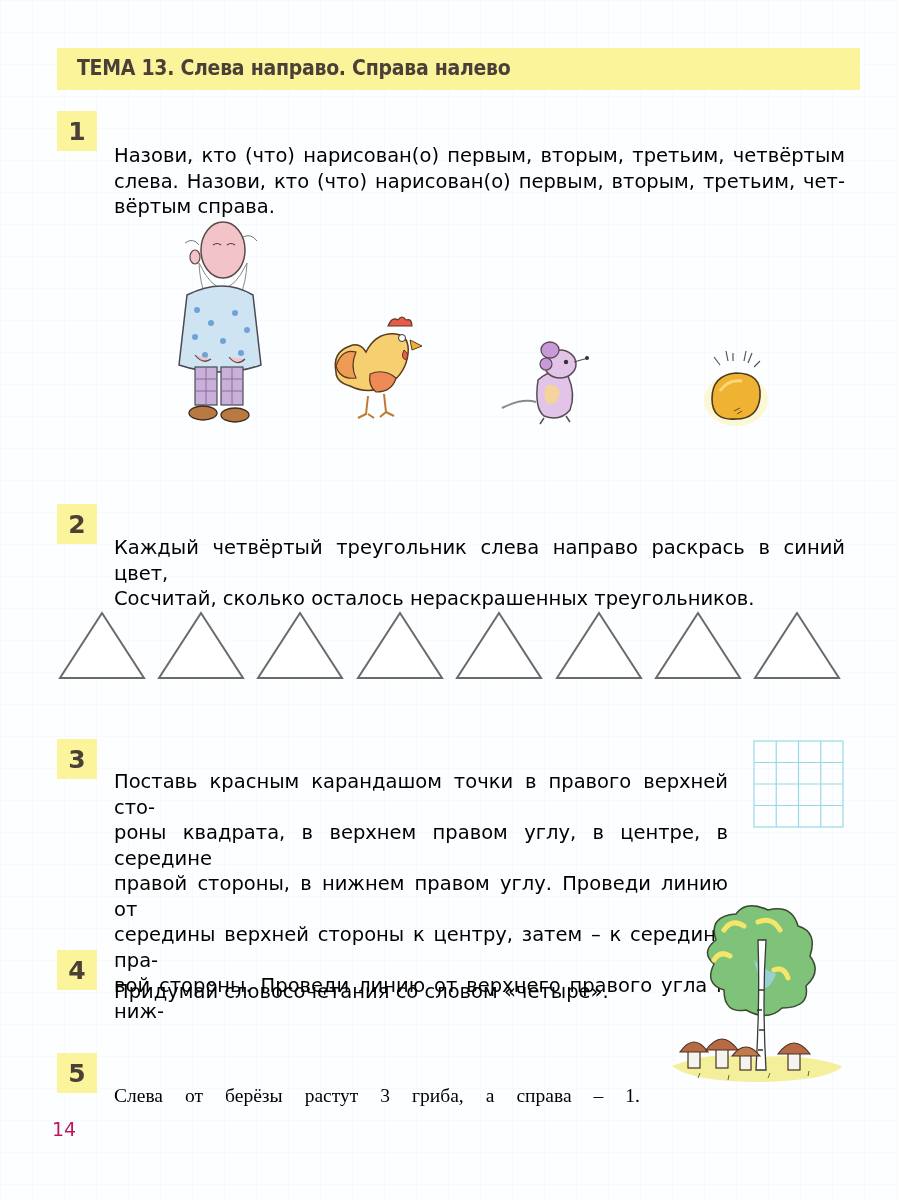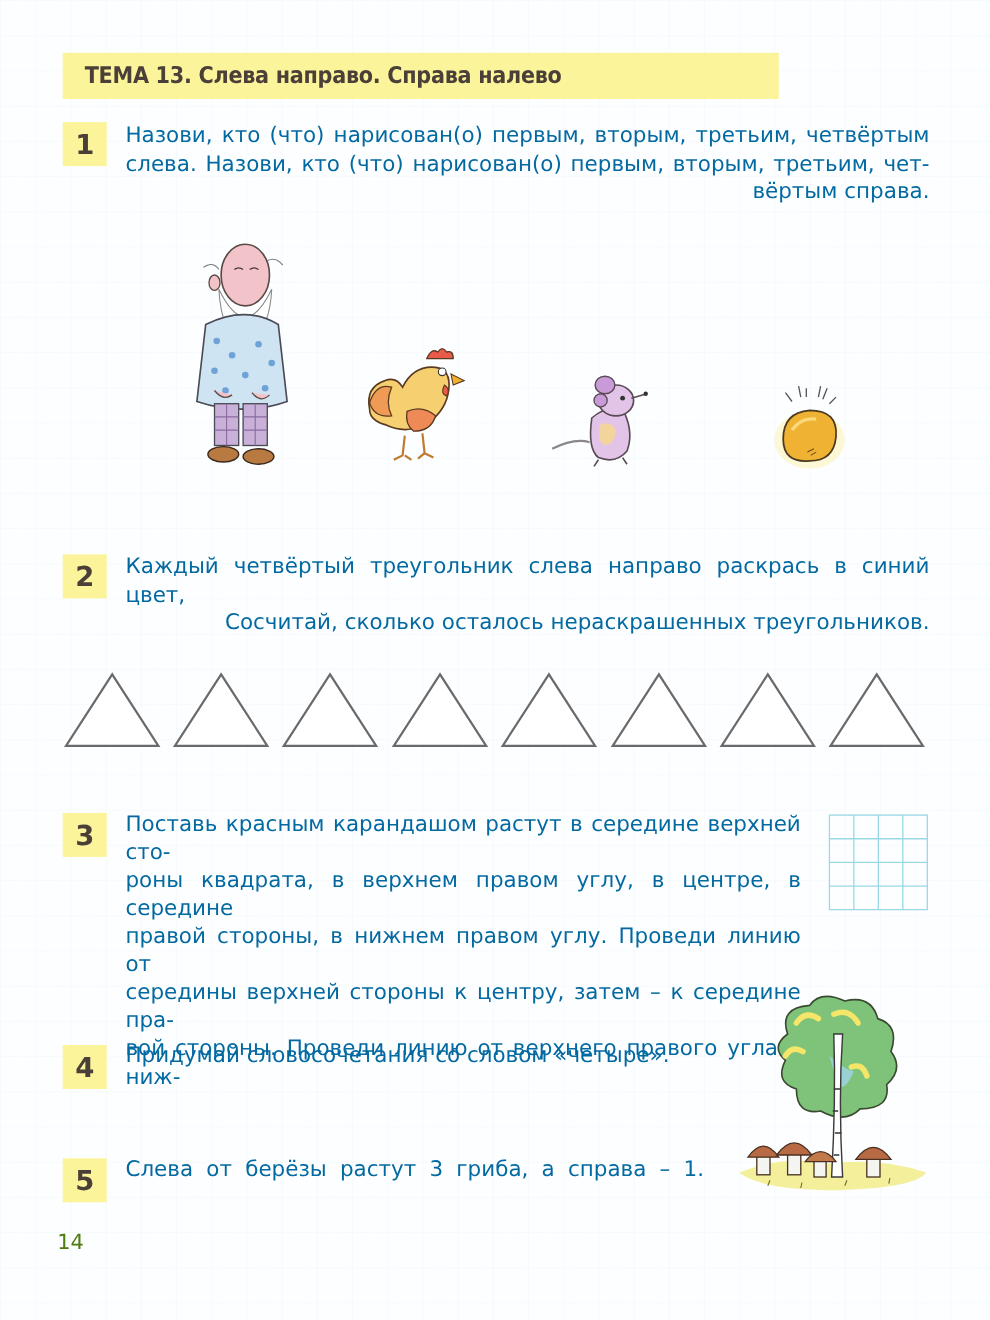--- a/index.html
+++ b/index.html
@@ -11,53 +11,54 @@
   }
   .page-bg {
     position: absolute; inset: 0;
     background-image:
       linear-gradient(rgba(200,225,240,0.12) 1px, transparent 1px),
       linear-gradient(90deg, rgba(200,225,240,0.12) 1px, transparent 1px);
     background-size: 32px 32px;
     pointer-events: none;
   }
   .title-bar {
-    position: absolute; left: 57px; top: 48px; width: 651px; height: 42px;
+    position: absolute; left: 57px; top: 48px; width: 803px; height: 42px;
     background: #fbf49b;
   }
   .title-text {
     position: absolute; left: 20px; top: 8px;
     font-family: "DejaVu Sans", sans-serif;
     font-weight: bold; font-size: 21px; color: #4a4038;
     letter-spacing: -0.3px;
     transform: scaleX(0.9); transform-origin: left center;
     white-space: nowrap;
   }
   .num-badge {
     position: absolute; width: 40px; height: 40px;
     background: #fbf49b;
     font-family: "DejaVu Sans", sans-serif;
     font-weight: bold; font-size: 25px; color: #4a4038;
     display: flex; align-items: center; justify-content: center;
   }
   .task-text {
     position: absolute;
     font-family: "DejaVu Sans", sans-serif;
-    font-size: 19.5px; line-height: 25.5px; color: #0369a1;
+    font-size: 19.5px; line-height: 25.5px; color: #000000;
     transform-origin: left top;
-  }
-  .task-text .ln { display: block; white-space: nowrap; text-align: right; }
+    margin-top: 33px;
+  }
+  .task-text .ln { display: block; white-space: nowrap; }
   .task-text .ln.just { text-align: justify; text-align-last: justify; white-space: normal; }
   .illus { position: absolute; }
   .tri-row { position: absolute; left: 0; top: 600px; width: 900px; height: 100px; }
   .tri { position: absolute; }
   .grid-square { position: absolute; left: 753px; top: 740px; width: 92px; height: 88px; }
   .page-number {
     position: absolute; left: 52px; top: 1118px;
-    font-family: "DejaVu Sans", sans-serif; font-size: 19px; color: #4d7c0f;
+    font-family: "DejaVu Sans", sans-serif; font-size: 19px; color: #be185d;
   }
 </style>
 </head>
 <body>
 
 <div class="page-bg"></div>
 
 <div class="title-bar">
   <span class="title-text">ТЕМА 13. Слева направо. Справа налево</span>
 </div>
@@ -160,21 +161,21 @@
   <svg class="tri" style="left:653px; top:10px;" width="90" height="72" viewBox="0 0 90 72">
       <polygon points="45,3 3,68 87,68" fill="#fff" stroke="#6a6a6a" stroke-width="2"></polygon>
     </svg>
   <svg class="tri" style="left:752px; top:10px;" width="90" height="72" viewBox="0 0 90 72">
       <polygon points="45,3 3,68 87,68" fill="#fff" stroke="#6a6a6a" stroke-width="2"></polygon>
     </svg>
 </div>
 
 <div class="num-badge" style="left:57px; top:739px;">3</div>
 <div class="task-text" style="left:114px; top:736px; width:614px;">
-  <span class="ln just">Поставь красным карандашом растут  в середине верхней сто-</span>
+  <span class="ln just">Поставь красным карандашом точки  в правого верхней сто-</span>
   <span class="ln just">роны квадрата, в верхнем правом углу, в центре, в середине</span>
   <span class="ln just">правой стороны, в нижнем правом углу. Проведи линию от</span>
   <span class="ln just">середины верхней стороны к центру, затем – к середине пра-</span>
   <span class="ln just">вой стороны. Проведи линию от верхнего правого угла к ниж-</span>
 </div>
 
 <svg class="grid-square" viewBox="0 0 92 88">
   <g stroke="#9ad8e6" stroke-width="1.2" fill="none">
     <rect x="1" y="1" width="89" height="86"></rect>
     <line x1="23.25" y1="1" x2="23.25" y2="87"></line>
@@ -185,21 +186,21 @@
     <line x1="1" y1="65.5" x2="90" y2="65.5"></line>
   </g>
 </svg>
 
 <div class="num-badge" style="left:57px; top:950px;">4</div>
 <div class="task-text" style="left:114px; top:946px;">
   <span class="ln">Придумай словосочетания со словом «четыре».</span>
 </div>
 
 <div class="num-badge" style="left:57px; top:1053px;">5</div>
-<div class="task-text" style="left:114px; top:1050px; width:526px;">
+<div class="task-text" style="left:114px; top:1050px; width:526px;font-family:Liberation Serif, serif;">
   <span class="ln just">Слева от берёзы растут 3 гриба, а справа – 1.</span>
 </div>
 
 <svg class="illus" style="left:668px; top:900px;" width="180" height="190" viewBox="0 0 180 190">
 
   <path d="M4,166 q40,-16 80,-8 q50,-6 90,8 q-10,14 -80,16 q-70,0 -90,-16z" fill="#f2ec8a" opacity="0.85"></path>
 
   <path d="M48,40 q-8,-24 20,-26 q10,-14 32,-4 q24,-6 30,16 q20,6 12,30 q12,16 -4,30 q4,22 -24,22 q-14,14 -36,2 q-22,4 -22,-20 q-20,-6 -10,-26 q-14,-12 2,-24z" fill="#7fc37a" stroke="#3a4a30" stroke-width="1.5"></path>
   <path d="M56,30 q8,-12 20,-4 M90,22 q14,-6 22,8 M46,60 q6,-10 16,-4 M106,70 q10,-4 14,8" stroke="#f5e66a" stroke-width="5" fill="none" stroke-linecap="round"></path>
   <path d="M86,60 q10,10 22,14 q-6,16 -14,14z" fill="#9fd3ea" opacity="0.8"></path>

